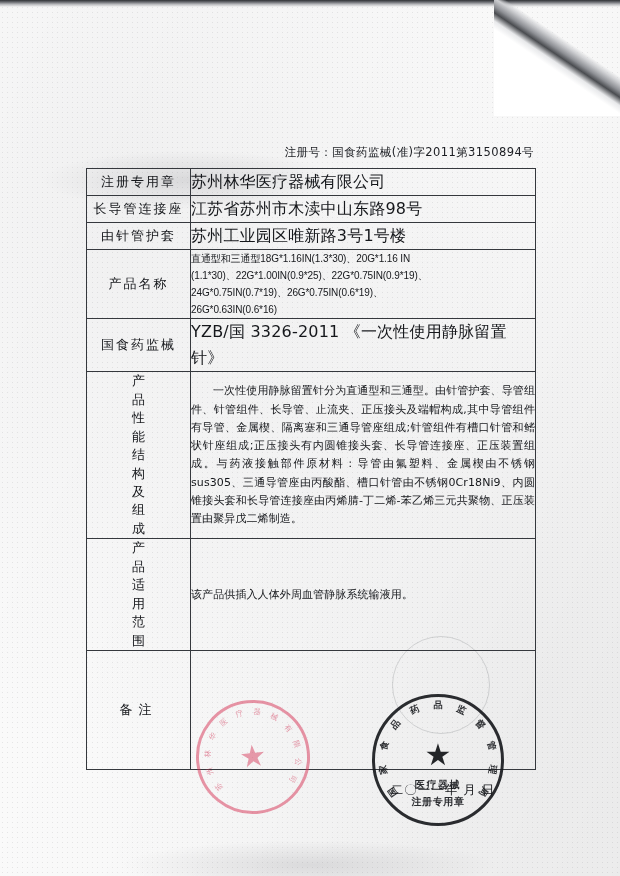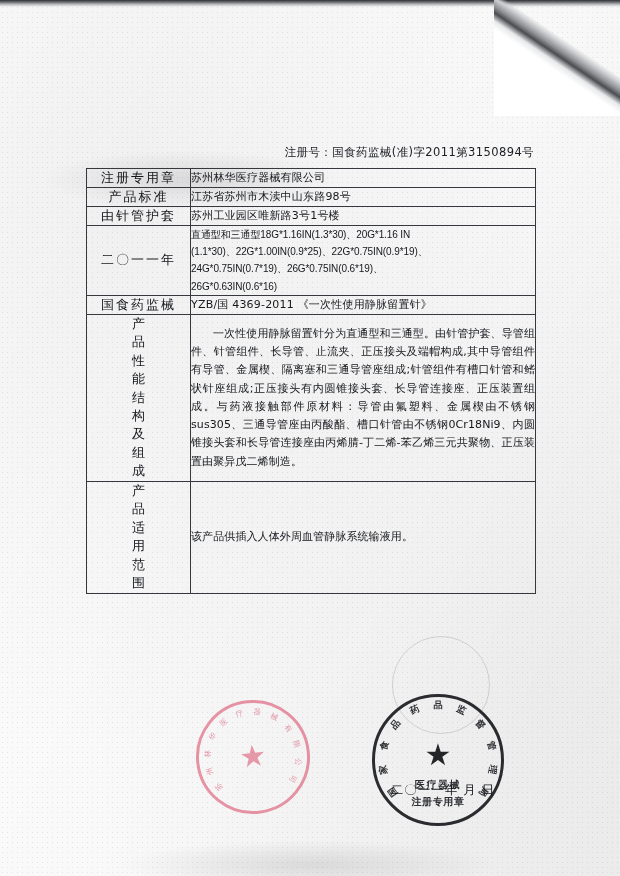--- a/index.html
+++ b/index.html
@@ -108,21 +108,21 @@
   .lbl {
     width: 104px;
     text-align: center;
     font-size: 13px;
     letter-spacing: 2px;
     color: #15171b;
     padding: 7px 2px;
   }
   .lbl-wide-space { letter-spacing: 6px; }
   .val {
-    font-size: 11px;
+    font-size: 16px;
     line-height: 1.62;
     color: #15171b;
     padding: 7px 6px 7px 11px;
     letter-spacing: .2px;
   }
 
   
   .lbl-vert {
     text-align: center;
     vertical-align: middle;
@@ -297,41 +297,41 @@
       <col style="width:345px">
     </colgroup>
     <tbody>
 
       <tr>
         <td class="lbl">注册专用章</td>
         <td class="val">苏州林华医疗器械有限公司</td>
       </tr>
 
       <tr>
-        <td class="lbl">产品标准</td>
+        <td class="lbl">长导管连接座</td>
         <td class="val">江苏省苏州市木渎中山东路98号</td>
       </tr>
 
       <tr>
         <td class="lbl">由针管护套</td>
         <td class="val">苏州工业园区唯新路3号1号楼</td>
       </tr>
 
 
       <tr>
-        <td class="lbl">二〇一一年</td>
+        <td class="lbl">产品名称</td>
         <td class="val mono-spec">直通型和三通型18G*1.16IN(1.3*30)、20G*1.16 IN
 (1.1*30)、22G*1.00IN(0.9*25)、22G*0.75IN(0.9*19)、
 24G*0.75IN(0.7*19)、26G*0.75IN(0.6*19)、
 26G*0.63IN(0.6*16)</td>
       </tr>
 
       <tr>
         <td class="lbl">国食药监械</td>
-        <td class="val">YZB/国 4369-2011 《一次性使用静脉留置针》</td>
+        <td class="val">YZB/国 3326-2011 《一次性使用静脉留置针》</td>
       </tr>
 
       <tr>
         <td class="lbl-vert">
           <div class="vert-chars">
               <div>产</div>
               <div>品</div>
               <div>性</div>
               <div>能</div>
               <div>结</div>
@@ -351,20 +351,24 @@
               <div>品</div>
               <div>适</div>
               <div>用</div>
               <div>范</div>
               <div>围</div>
             </div>
         </td>
         <td class="val para row-scope-body">该产品供插入人体外周血管静脉系统输液用。</td>
       </tr>
 
+      <tr>
+        <td class="lbl lbl-wide-space">备注</td>
+        <td class="val row-remarks-body"></td>
+      </tr>
     </tbody>
   </table>
 
   <div id="seal-ghost"></div>
 
   <div id="stamp-red">
     <div class="ring-text">
         <span style="transform: rotate(-215deg) translate(45px) rotate(90deg) translate(-50%, -50%);">苏</span>
         <span style="transform: rotate(-192.273deg) translate(45px) rotate(90deg) translate(-50%, -50%);">州</span>
         <span style="transform: rotate(-169.545deg) translate(45px) rotate(90deg) translate(-50%, -50%);">林</span>

